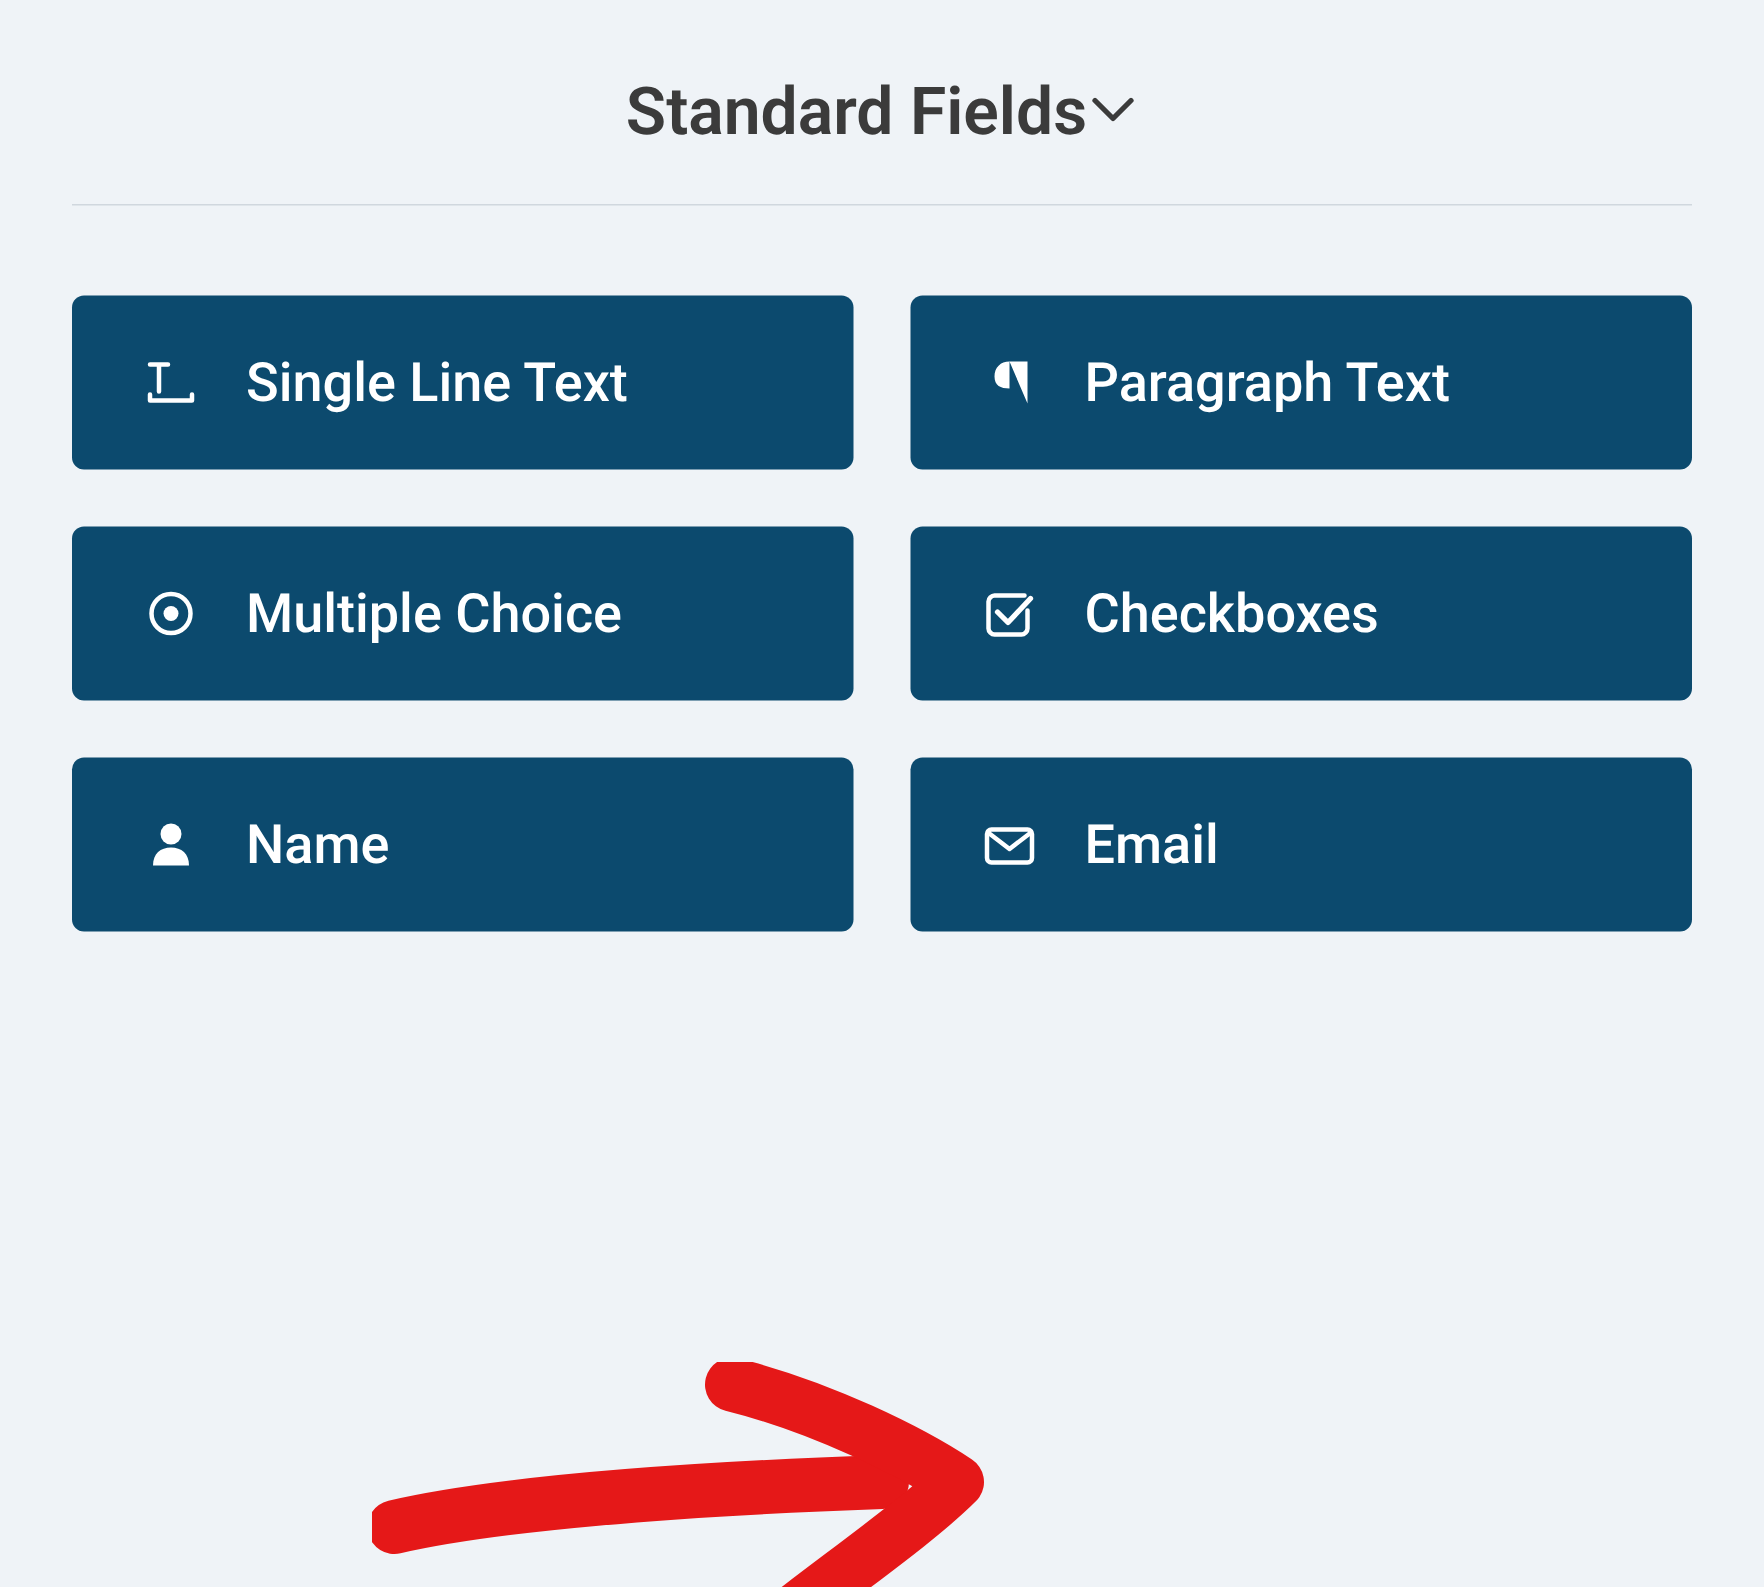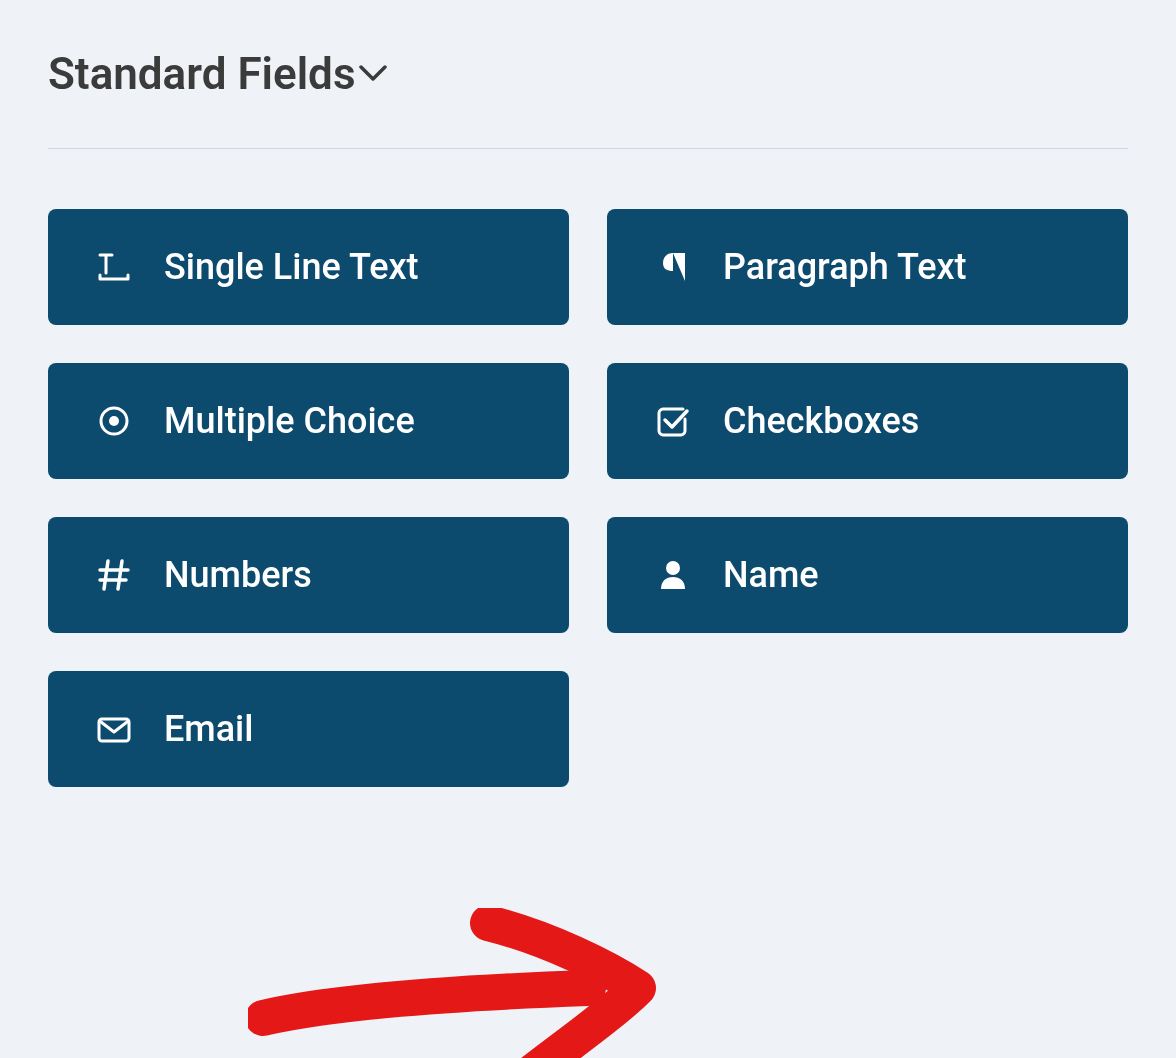--- a/index.html
+++ b/index.html
@@ -9,23 +9,23 @@
     }
     body {
       background: #eff3f7;
       font-family: -apple-system, BlinkMacSystemFont, "Segoe UI", Roboto, Helvetica, Arial, sans-serif;
       width: 1176px;
       height: 1058px;
       padding: 48px;
     }
     .header {
       display: flex;
-      justify-content: flex-start;
+      justify-content: center;
       align-items: center;
-      padding-bottom: 48px;
+      padding-bottom: 36px;
       border-bottom: 1px solid #d0d7de;
       margin-bottom: 60px;
     }
     .header-title {
       font-size: 44px;
       font-weight: 600;
       color: #3b3b3b;
     }
     .chevron {
       width: 34px;
@@ -132,28 +132,20 @@
     <div class="field-button">
       <span class="field-icon">
         <svg viewBox="0 0 36 36">
             <path d="M28 6 H8 C6 6 4 8 4 10 V28 C4 30 6 32 8 32 H26 C28 32 30 30 30 28 V16" fill="none" stroke="#fff" stroke-width="3" stroke-linecap="round"></path>
             <path d="M10 17 L17 24 L32 8" fill="none" stroke="#fff" stroke-width="3.5" stroke-linecap="round" stroke-linejoin="round"></path>
           </svg>
       </span>
       <span class="field-label">Checkboxes</span>
     </div>
 
-    <div class="field-button">
-      <span class="field-icon">
-        <svg viewBox="0 0 36 36">
-            <path d="M12 4 L8 32 M26 4 L22 32 M4 13 H32 M4 23 H30" stroke="#fff" stroke-width="3.5" fill="none" stroke-linecap="round"></path>
-          </svg>
-      </span>
-      <span class="field-label">Numbers</span>
-    </div>
 
     <div class="field-button">
       <span class="field-icon">
         <svg viewBox="0 0 36 36">
             <circle cx="18" cy="11" r="7" fill="#fff"></circle>
             <path d="M6 32 C6 24 11 20 18 20 C25 20 30 24 30 32 Z" fill="#fff"></path>
           </svg>
       </span>
       <span class="field-label">Name</span>
     </div>

